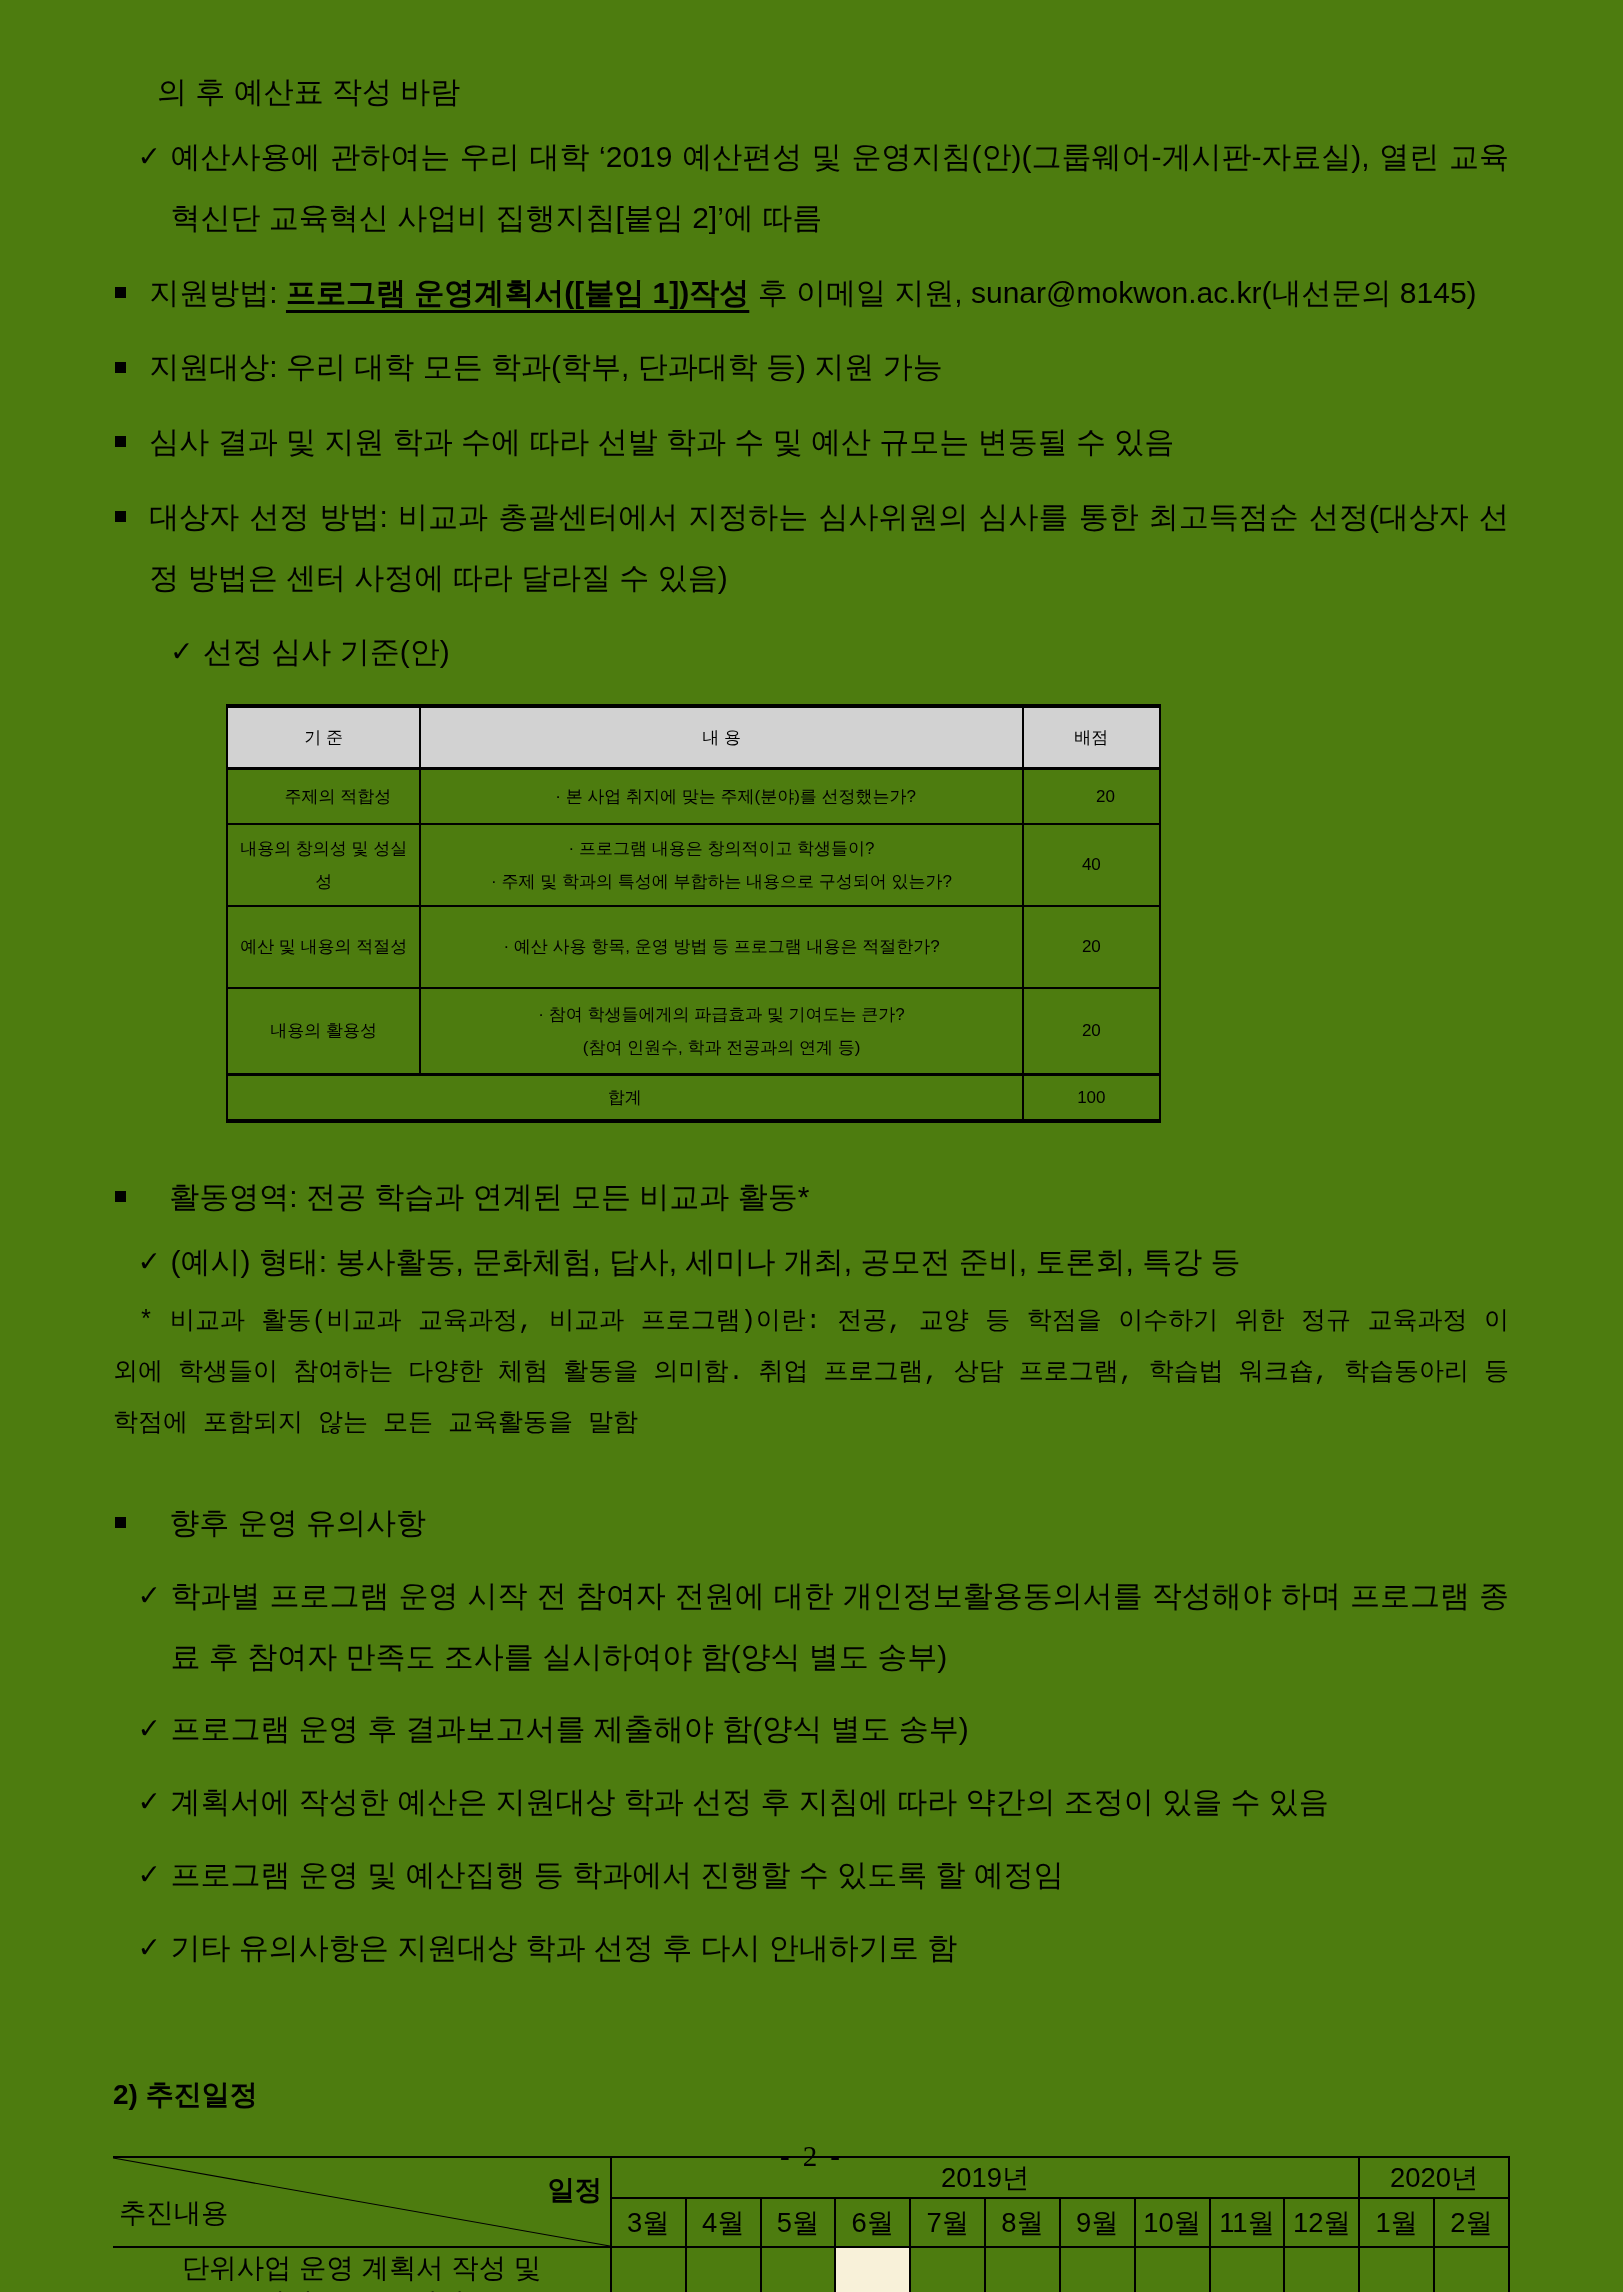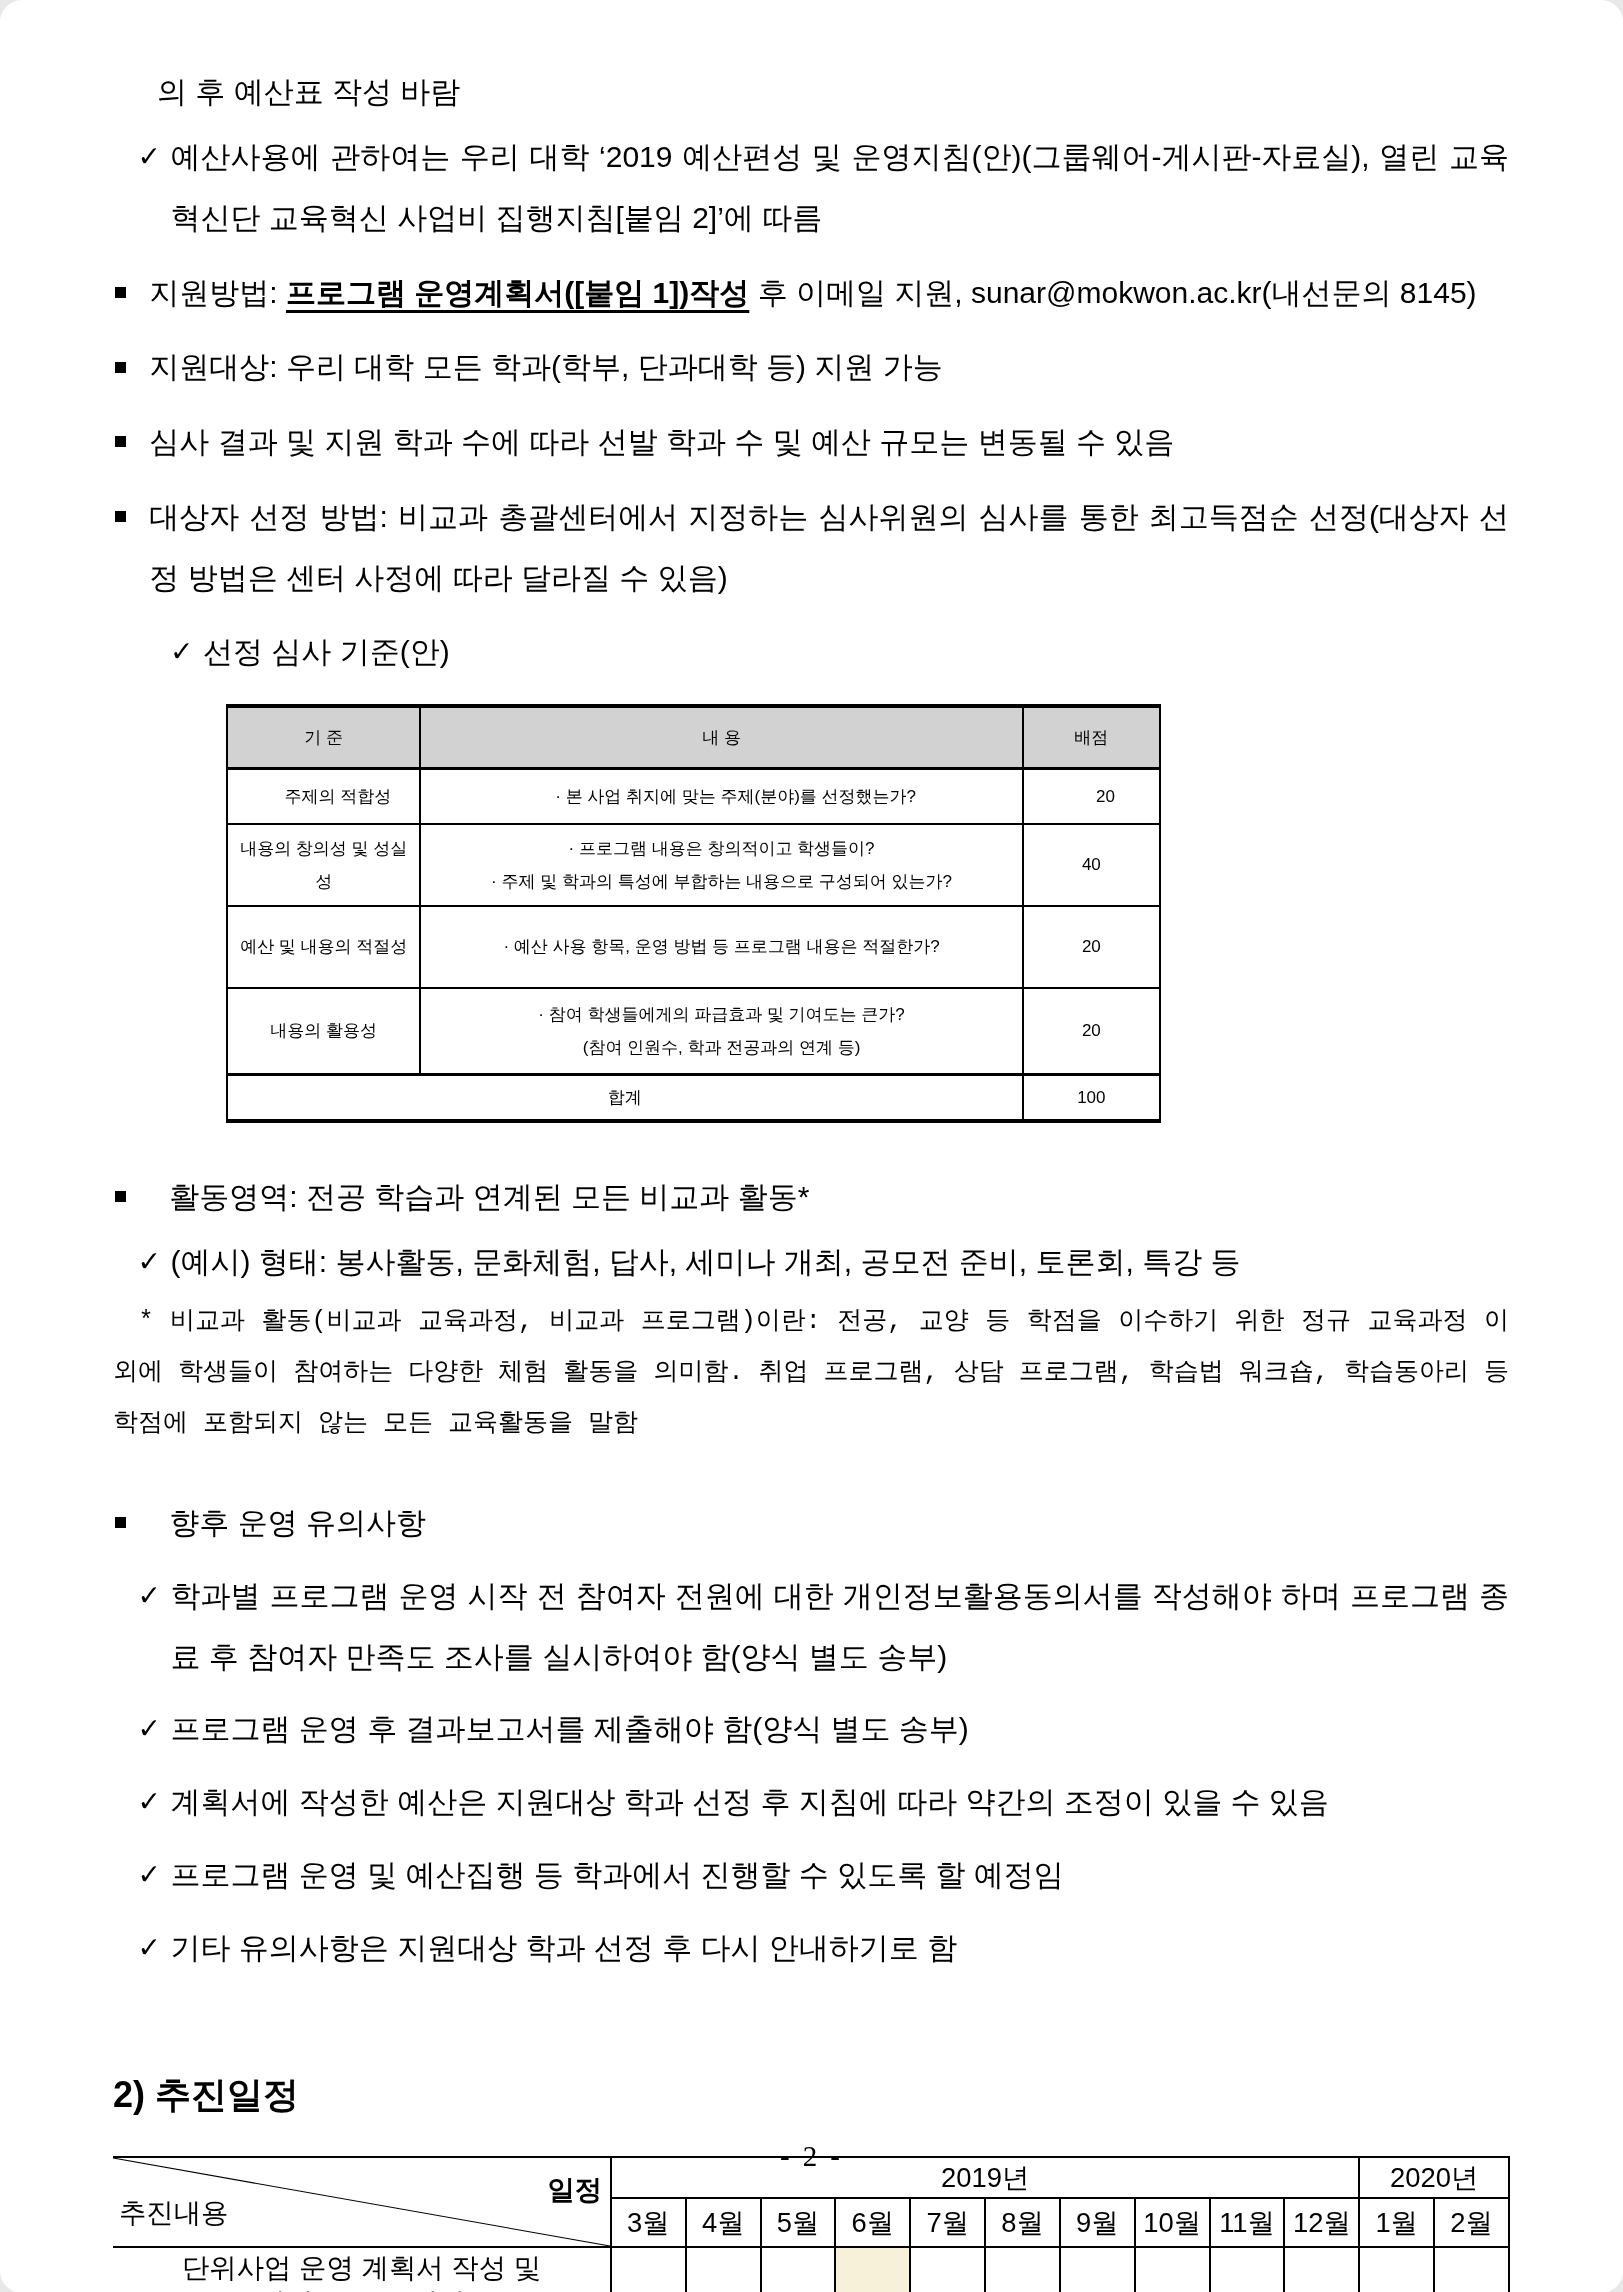--- a/index.html
+++ b/index.html
@@ -1,26 +1,25 @@
 <!DOCTYPE html>
 <html lang="ko"><head>
 <meta charset="utf-8">
 <style>
   html,body{margin:0;padding:0;background:#e8e8e8;}
   .page{
     position:relative;
     width:1623px;height:2293px;
     margin:0 auto;
-    background:#ffffff;
+    background:#4d7c0f;
     box-sizing:border-box;
     padding:61px 114px 0 113px;
     font-family:"Liberation Sans","DejaVu Sans",sans-serif;
     font-size:30px;color:#000;
     line-height:61px;
-    border-radius:22px;
   }
   .item{display:flex;align-items:flex-start;}
   .item .txt{flex:1;text-align:justify;}
   .marker-check{flex:0 0 33px;font-size:28px;}
   .marker-sq{flex:0 0 auto;width:10.8px;height:10.8px;background:#000;display:inline-block;margin:25.5px 23.5px 0 2px;}
   .cont-line{margin-left:44px;}
   .lvl1{margin-left:24.5px;margin-top:3.9px;}
   .lvl2{margin-left:57px;margin-top:13.7px;}
   .bullet-item{margin-top:13.7px;}
   .bu{font-weight:bold;text-decoration:underline;text-underline-offset:6.9px;}
@@ -40,21 +39,21 @@
   .col-points{width:147px;}
   .crit-table .r1 td{height:49px;padding-left:36px;}
   .crit-table .r2 td{height:76px;}
   .crit-table .r3 td{height:76px;}
   .crit-table .r4 td{height:80px;}
   .crit-table .total td{height:39px;border-top:3.9px solid #000;}
 
   .sect-gap1{margin-top:43px;gap:20px;}
   .notes-item{margin-top:11.8px;}
 
-  .sched-heading{margin-top:86px;font-weight:bold;font-size:36px;margin-left:0;}
+  .sched-heading{margin-top:86px;font-weight:bold;font-size:28px;margin-left:0;}
 
   
   .sched-table{
     margin-top:31px;width:1397px;
     font-size:27.4px;line-height:35px;
     table-layout:fixed;
   }
   .sched-table th,.sched-table td{border:2px solid #000;text-align:center;vertical-align:middle;padding:0 2px;font-weight:normal;}
   .sched-table .no-left{border-left:none;}
   .sched-table .corner{position:relative;width:498px;padding:0;}

